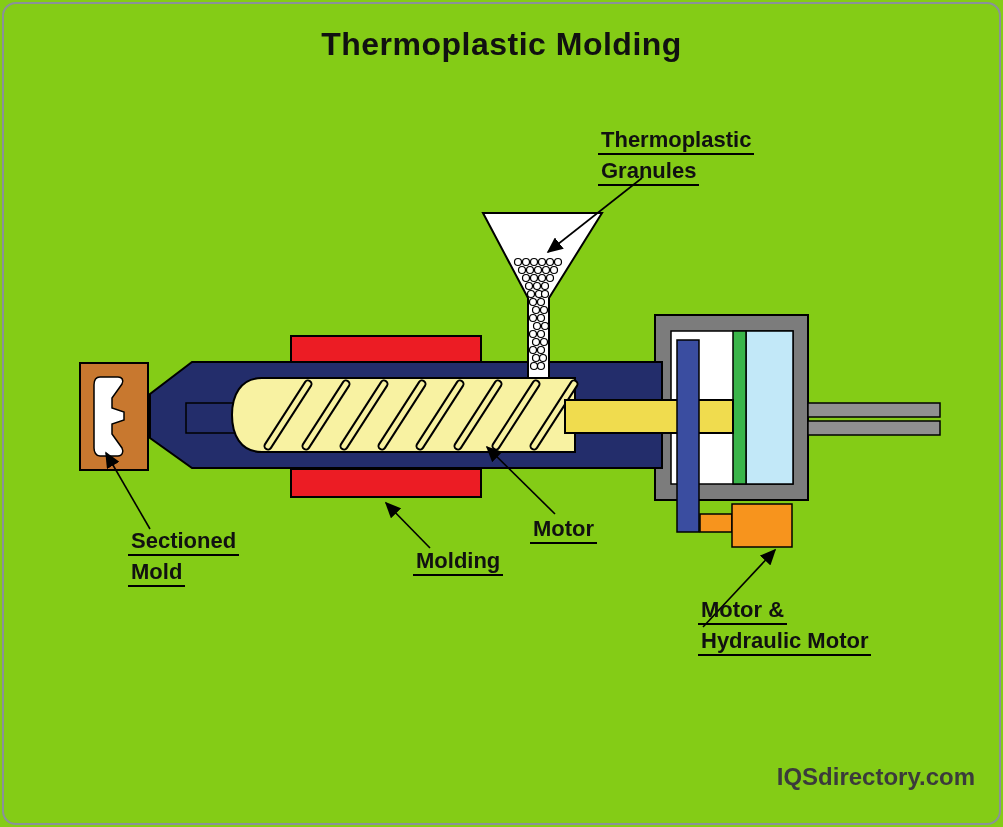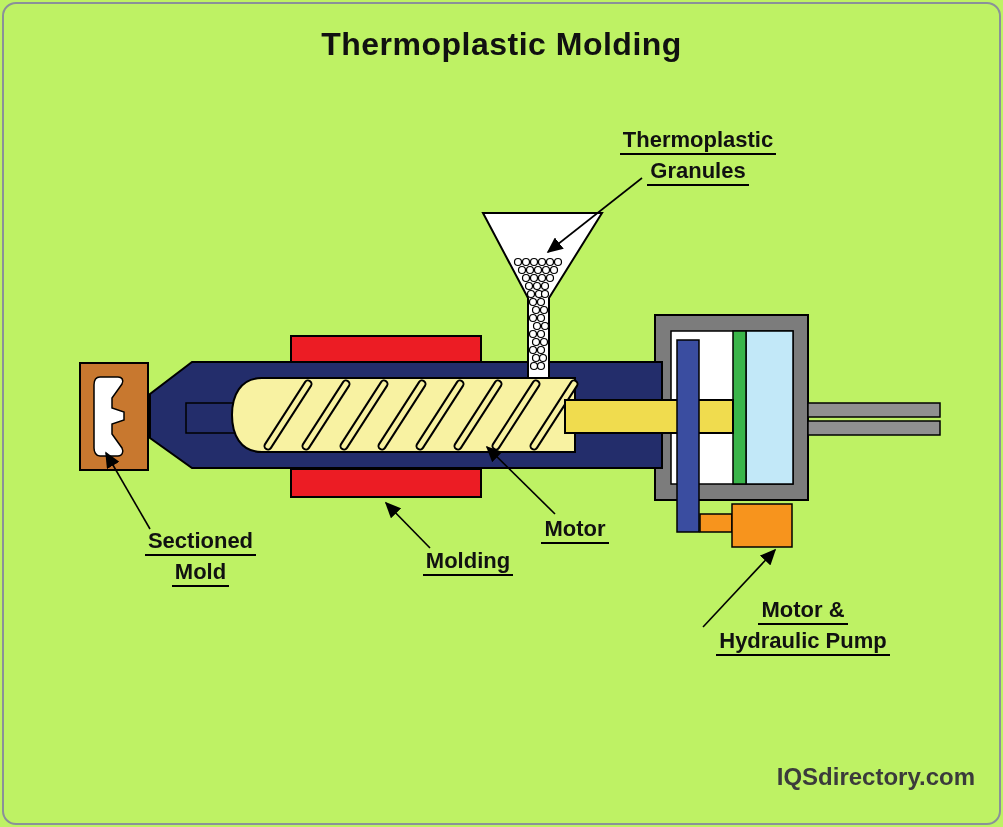--- a/index.html
+++ b/index.html
@@ -1,22 +1,22 @@
 <!DOCTYPE html>
 <html><head>
 <meta charset="utf-8">
 <style>
   html,body{margin:0;padding:0;background:#fff;}
-  .stage{position:relative;width:1003px;height:827px;background:#bef264;overflow:hidden;
+  .stage{position:relative;width:1003px;height:827px;background:#84cc16;overflow:hidden;
          font-family:"Liberation Sans",sans-serif;}
   .frame{position:absolute;inset:2px;border:2px solid #8a9199;border-radius:14px;pointer-events:none;}
   svg.diagram{position:absolute;left:0;top:0;width:1003px;height:827px;}
   .title{position:absolute;top:26px;left:0;width:100%;text-align:center;
          font-size:32px;font-weight:bold;color:#111;letter-spacing:.5px;}
-  .label{position:absolute;text-align:center;font-weight:bold;color:#111;font-size:22px;line-height:1.1;}
+  .label{position:absolute;text-align:left;font-weight:bold;color:#111;font-size:22px;line-height:1.1;}
   .label .ln{display:inline-block;border-bottom:2.5px solid #000;padding:0 3px 1px 3px;margin:2px 0;}
   .granules-label{left:598px;top:126px;width:200px;}
   .mold-label{left:128px;top:527px;width:145px;}
   .heater-label{left:413px;top:547px;width:110px;}
   .screw-label{left:530px;top:515px;width:90px;}
   .motor-label{left:698px;top:596px;width:210px;}
   .watermark{position:absolute;top:763px;right:28px;font-size:24px;font-weight:bold;color:#3b3b3b;text-align:center;}
 </style>
 </head>
 <body>
@@ -146,19 +146,19 @@
   <div class="label heater-label">
     <span class="ln">Molding</span>
   </div>
 
   <div class="label screw-label">
     <span class="ln">Motor</span>
   </div>
 
   <div class="label motor-label">
     <span class="ln">Motor &amp;</span><br>
-    <span class="ln">Hydraulic Pump</span>
+    <span class="ln">Hydraulic Motor</span>
   </div>
 
   <div class="watermark">IQSdirectory.com</div>
 
   <div class="frame"></div>
 </div>
 
 </body></html>

